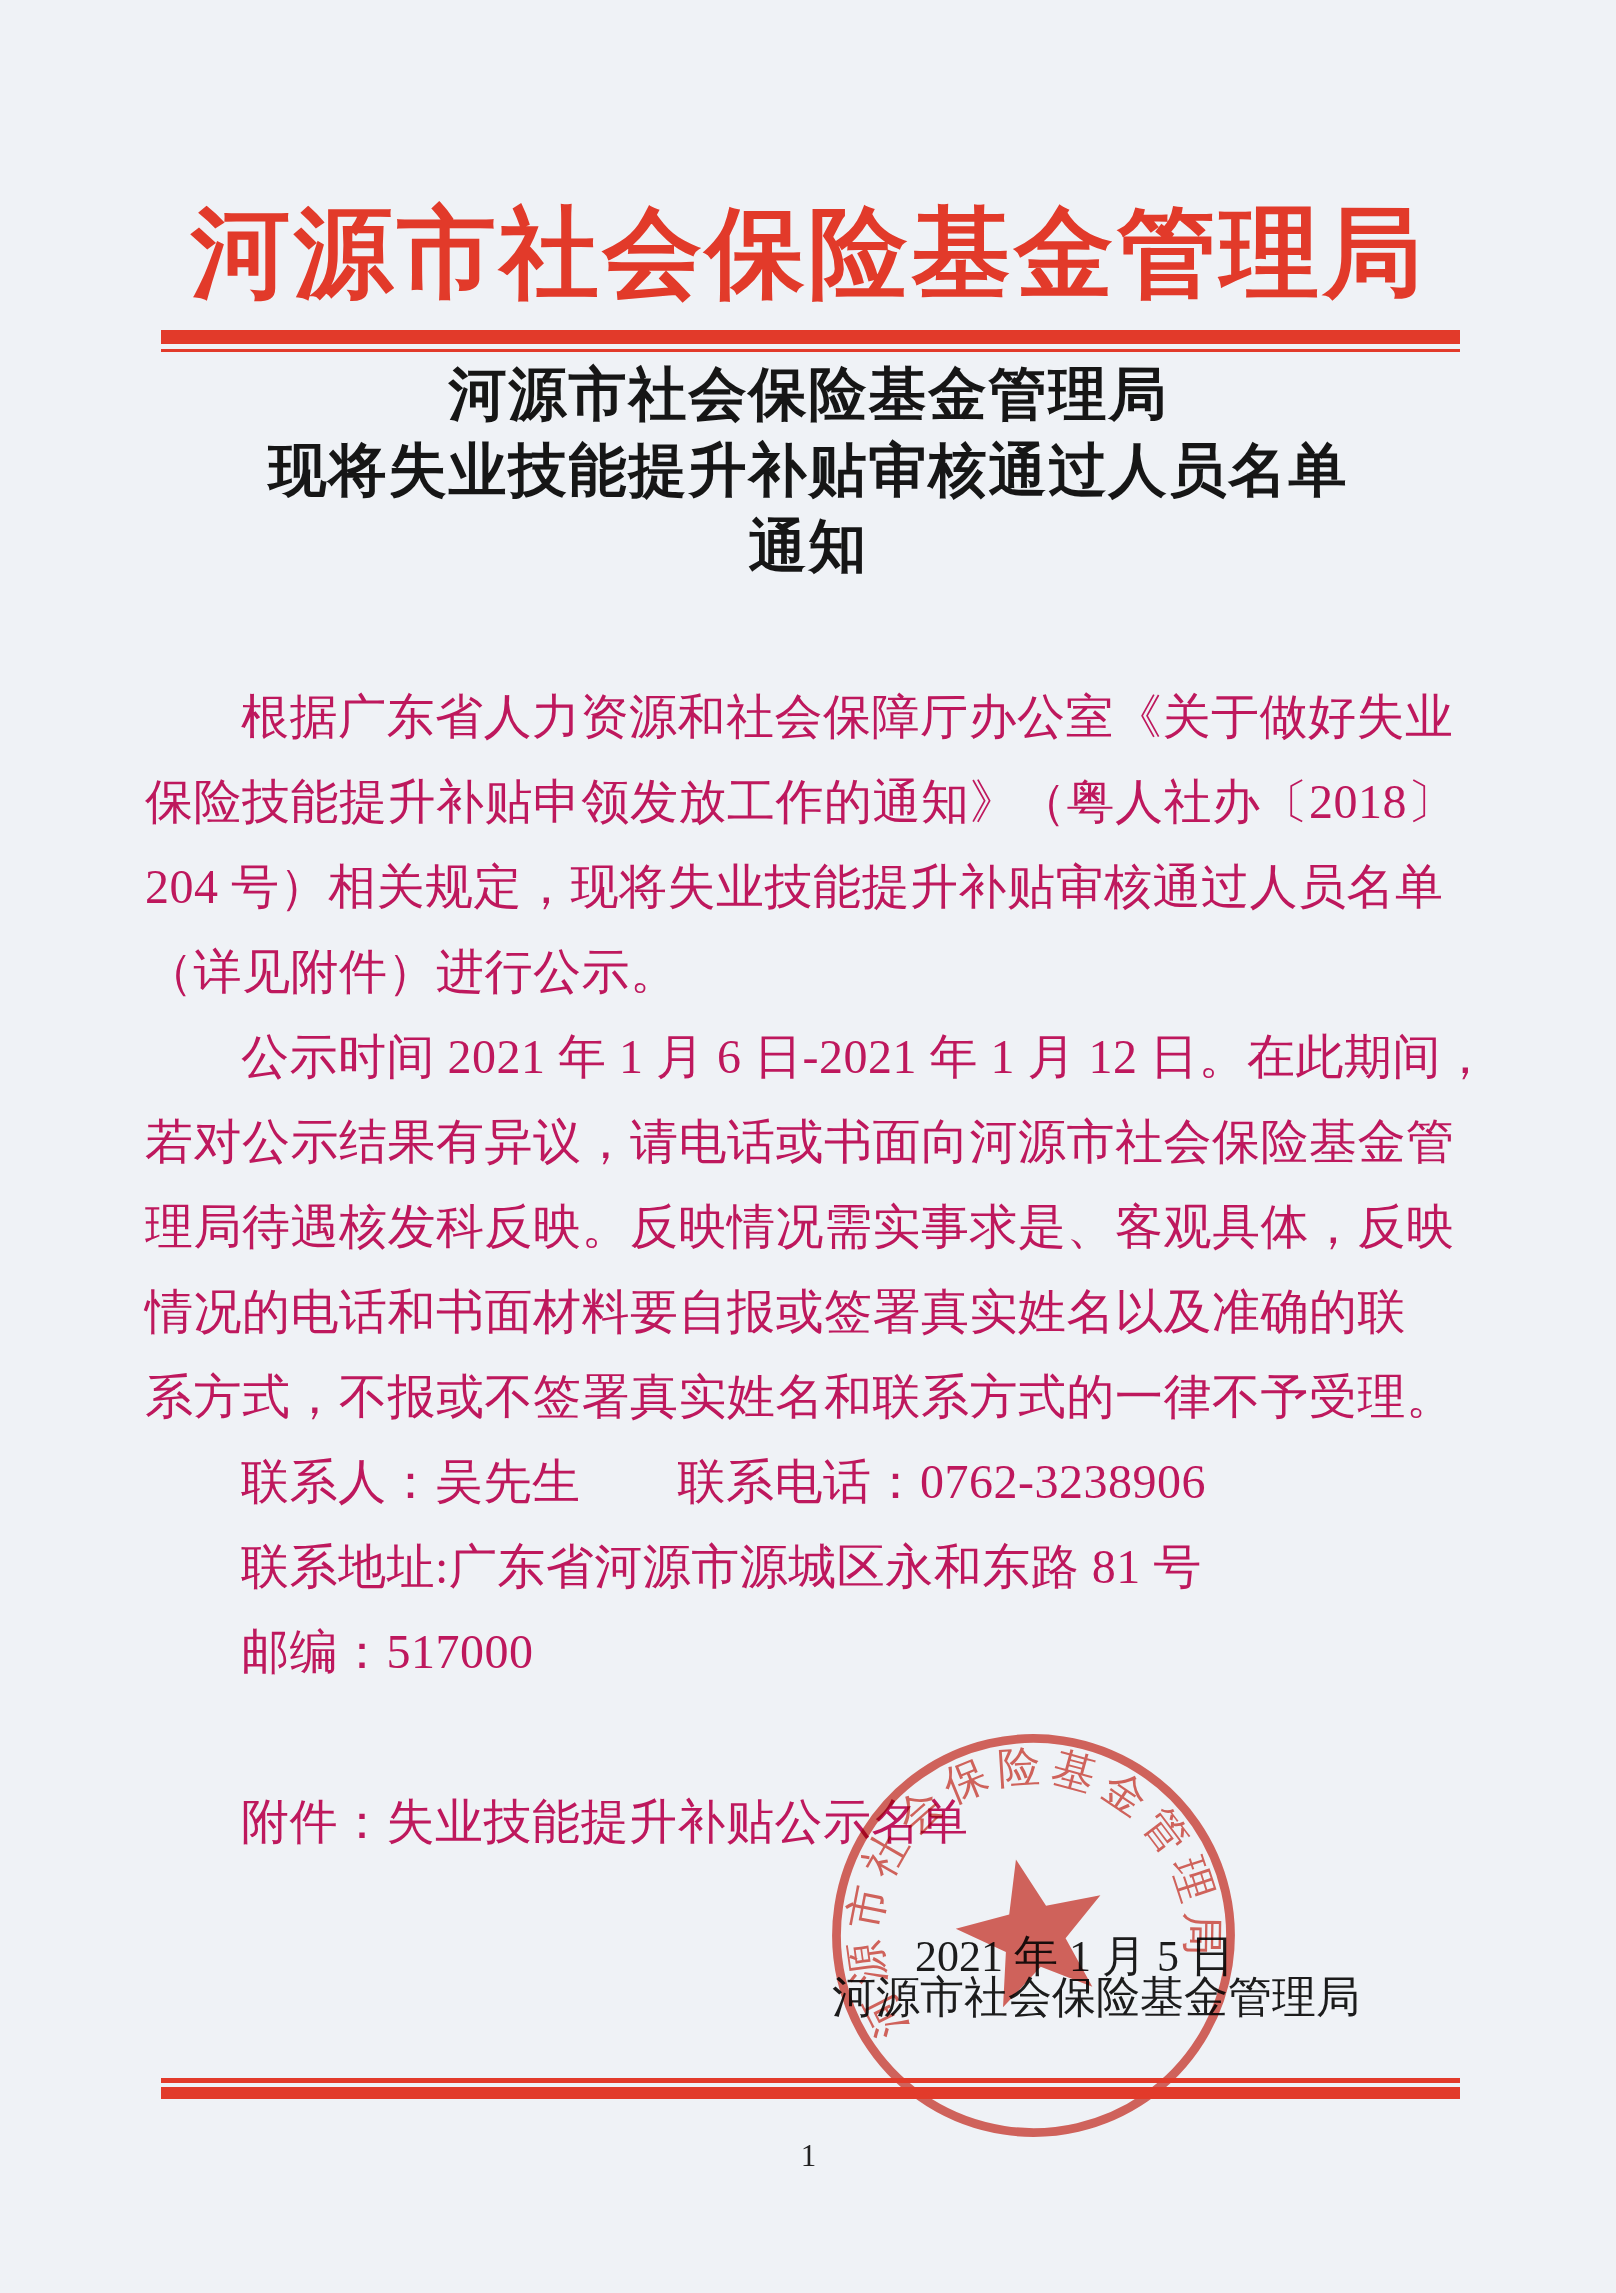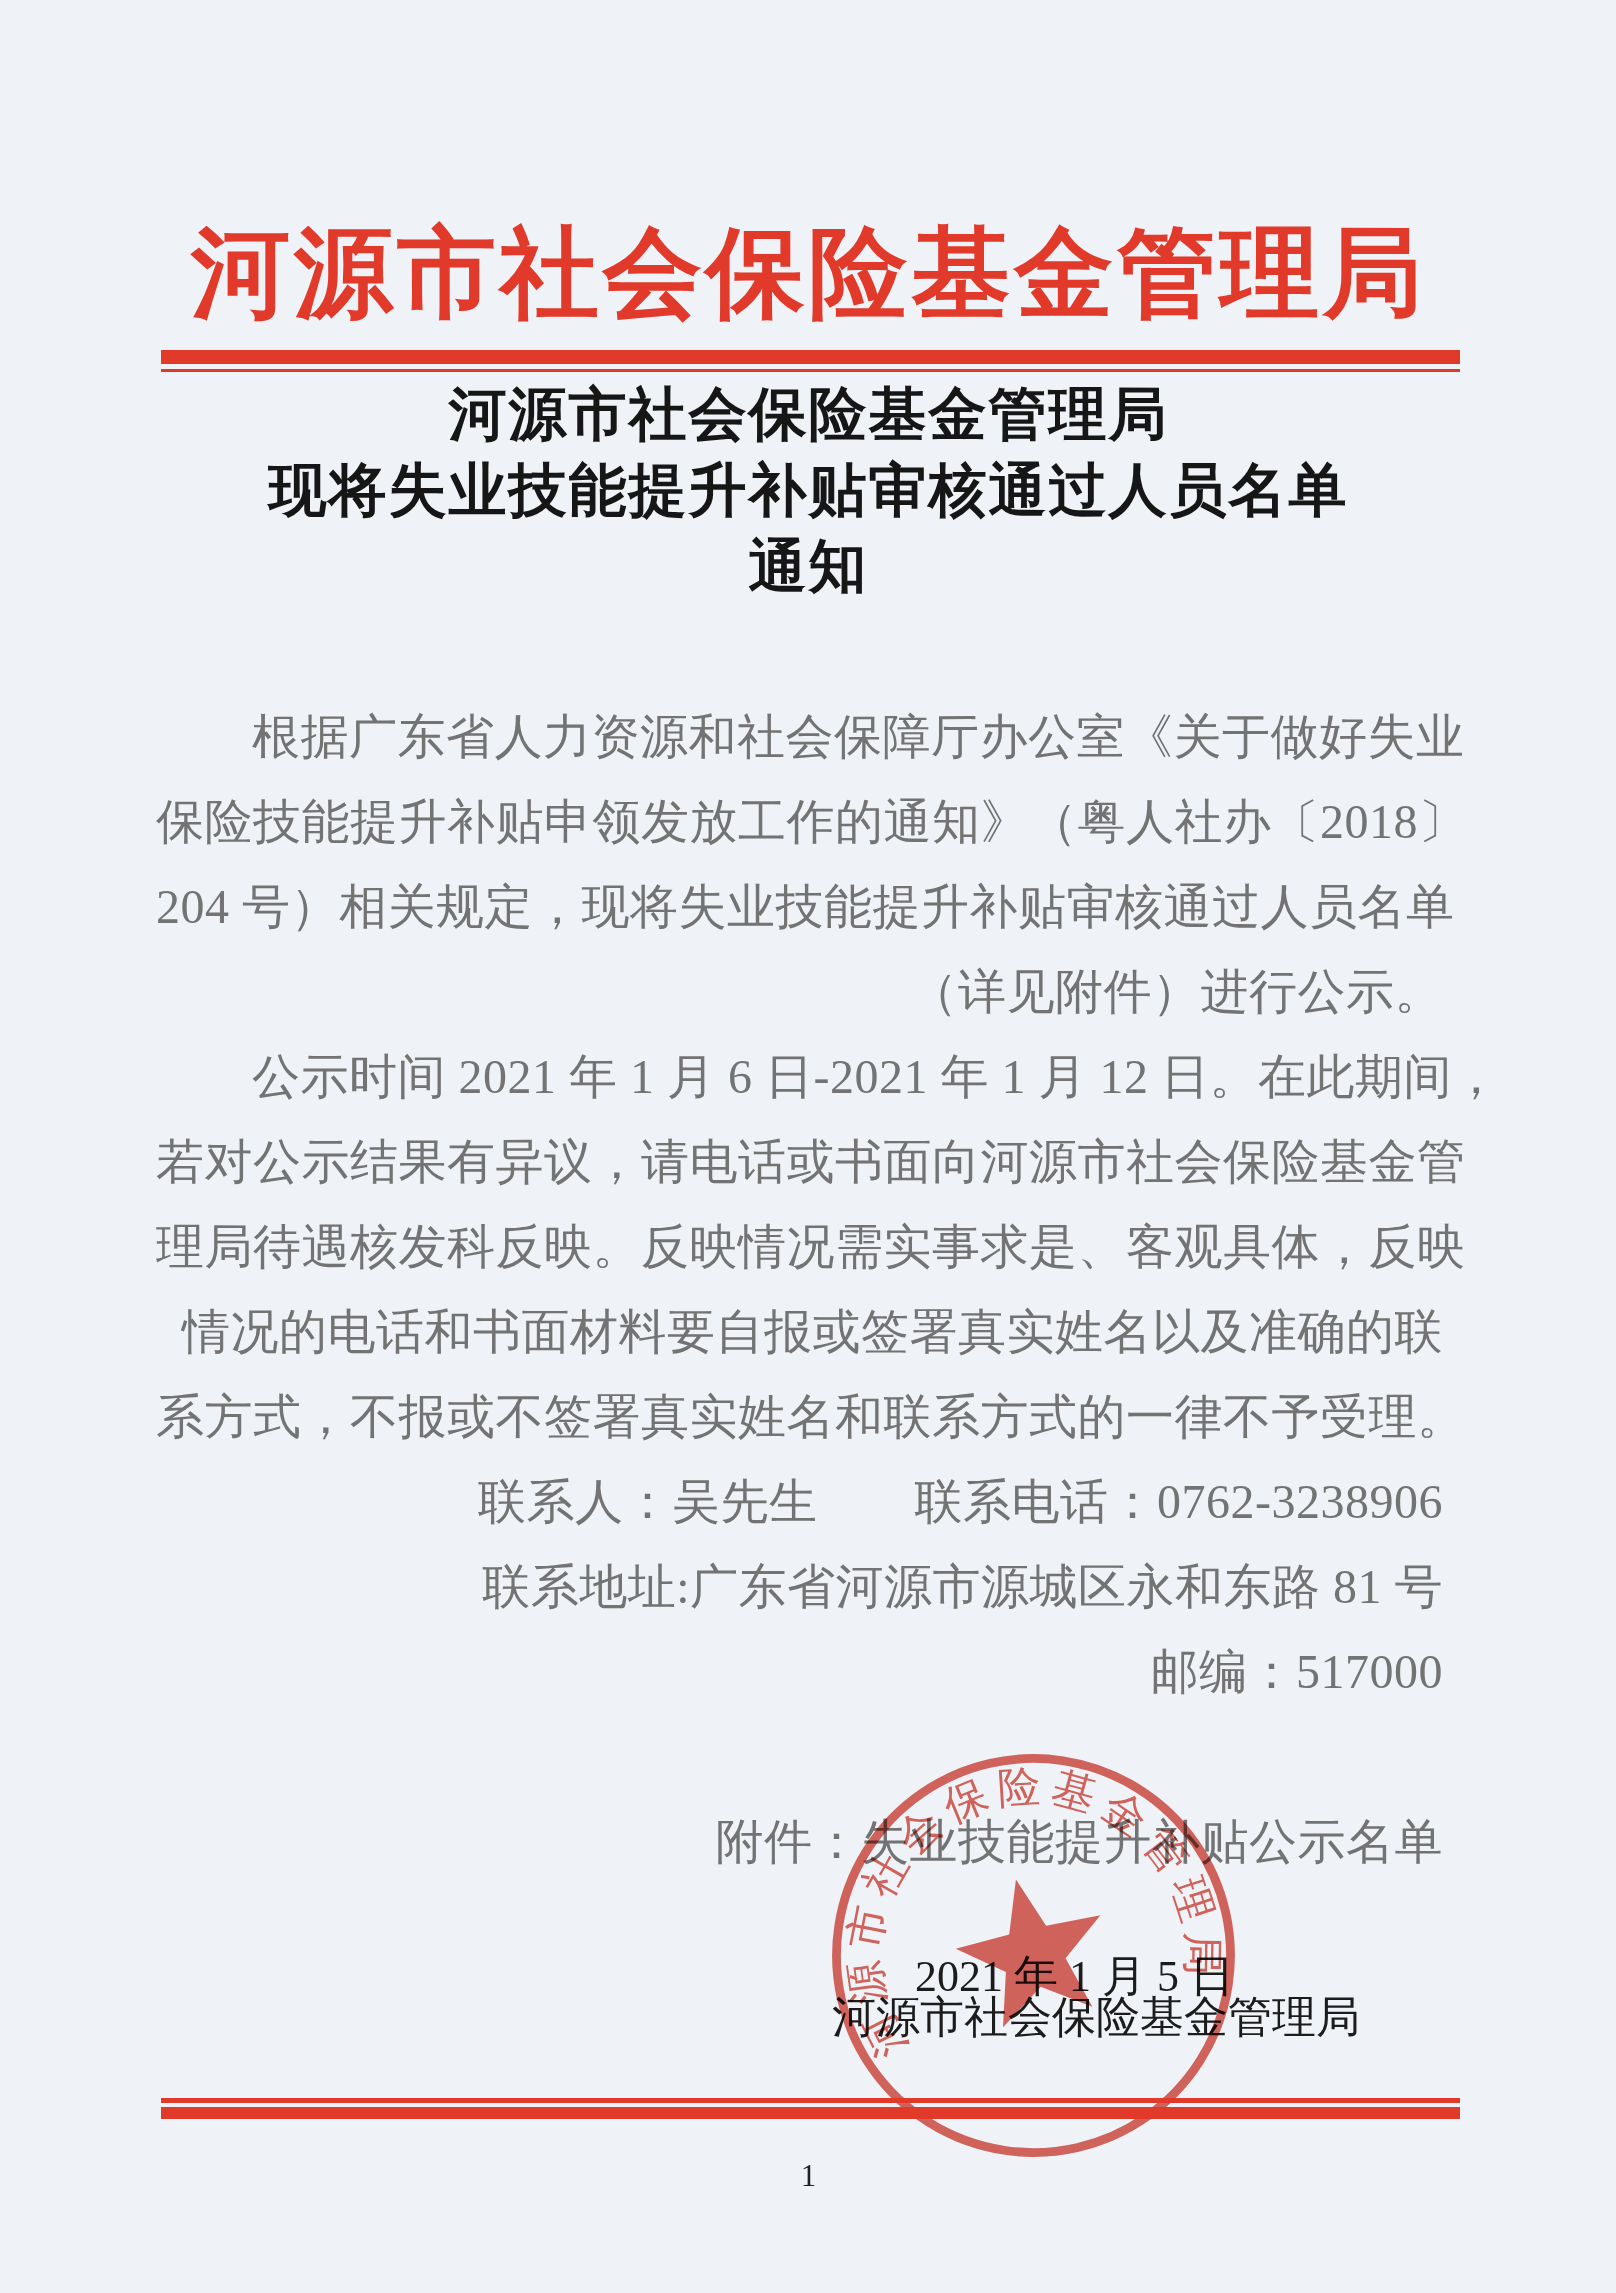--- a/index.html
+++ b/index.html
@@ -4,21 +4,21 @@
 <style>
   html, body { margin: 0; padding: 0; }
   body {
     width: 1617px; height: 2294px;
     background: #eff2f6;
     position: relative;
     overflow: hidden;
     font-family: "Liberation Serif", "DejaVu Serif", serif;
     color: #1c1c1c;
   }
-  .paper-sheet { position: absolute; inset: 0; margin-top: 20px; }
+  .paper-sheet { position: absolute; inset: 0; }
 
   
   .letterhead-title {
     position: absolute; top: 193px; left: 0; right: 0;
     height: 121px; line-height: 121px;
     text-align: center;
     font-size: 99px; font-weight: 700;
     letter-spacing: 3.9px;
     color: #e23a2a;
   }
@@ -37,25 +37,24 @@
     position: absolute; top: 357px; left: 0; right: 0;
     text-align: center;
     font-size: 58px; font-weight: 700;
     line-height: 76px;
     color: #161616;
     letter-spacing: 2px;
   }
 
   
   .body-text {
-    position: absolute; top: 674px; left: 156px; width: 1287px;
+    position: absolute; top: 674px; left: 145px; width: 1287px;
     font-size: 48px;
     letter-spacing: 0.5px;
-    color: #737373;
-    text-align: right;
+    color: #be185d;
   }
   .body-text .tline { height: 85px; line-height: 85px; white-space: nowrap; }
   .body-text .indent { padding-left: 96px; }
   .body-text .spacer { height: 85px; }
 
   
   .signature-org {
     position: absolute; top: 1972px; left: 832px;
     font-size: 44px; line-height: 51px; white-space: nowrap;
     color: #1c1c1c;

